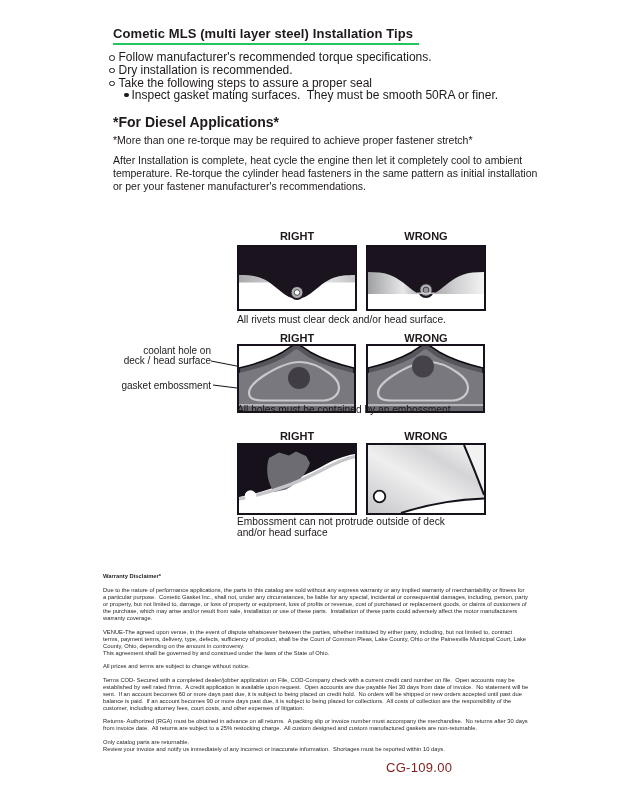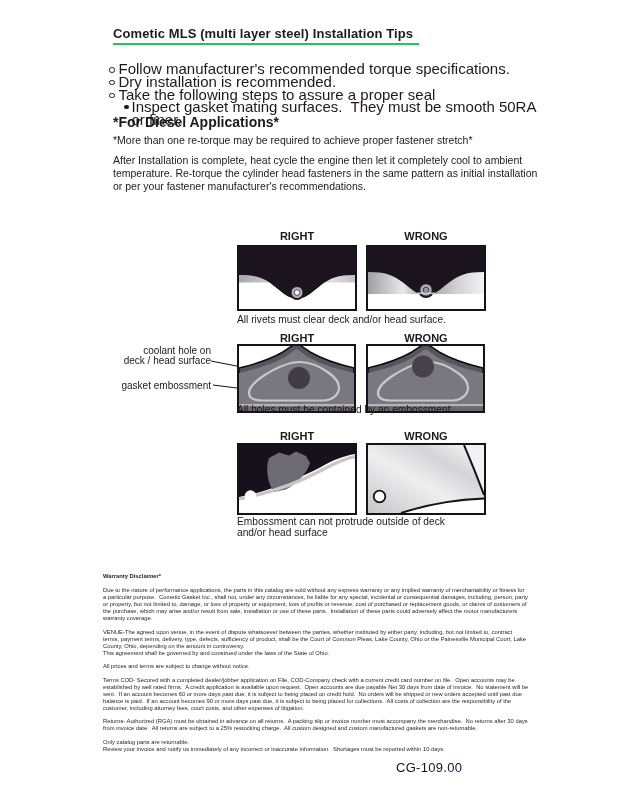--- a/index.html
+++ b/index.html
@@ -2,21 +2,21 @@
 <html><head>
 <meta charset="utf-8">
 <style>
   html,body{margin:0;padding:0;background:#ffffff;}
   .page{position:relative;width:618px;height:800px;background:#ffffff;overflow:hidden;
         font-family:"Liberation Sans",sans-serif;color:#1e191b;}
   
   .top{position:absolute;left:109px;top:24px;width:430px;}
   .title{display:inline-block;margin-left:4px;font-size:13px;font-weight:bold;
          border-bottom:2px solid #22c55e;padding:0 6px 2px 0;letter-spacing:.1px;}
-  .bullets{margin-top:18px;font-size:15px;line-height:12.8px;}
+  .bullets{margin-top:6px;font-size:12px;line-height:12.8px;}
   .brow{display:flex;align-items:flex-start;}
   .brow .txt{white-space:pre-wrap;}
   .ring{flex:0 0 auto;width:3.5px;height:3.5px;border:1px solid #1e191b;border-radius:50%;
         margin:4px 4px 0 0;}
   .dot{flex:0 0 auto;width:4.5px;height:4.5px;background:#1e191b;border-radius:50%;
        margin:3.5px 3px 0 0;}
   .sub{margin-left:15px;}
   
   .diesel{position:absolute;left:113px;top:115px;width:430px;}
   .dheading{font-size:14px;font-weight:bold;line-height:14px;margin-bottom:5px;}
@@ -40,21 +40,21 @@
   .lbl-3r{left:237px;top:430px}.lbl-3w{left:366px;top:430px}
   .box-3r{left:237px;top:443px}.box-3w{left:366px;top:443px}
   .cap-3{left:237px;top:516px}
   
   .warranty{position:absolute;left:103px;top:573px;width:426px;font-size:5.8px;
             line-height:7px;color:#2a2526;}
   .wheading{font-weight:bold;margin-bottom:7px;}
   .wpara{margin:0 0 6.5px 0;white-space:pre-wrap;}
   .wpara.tight{margin-bottom:0;}
   
-  .footer{position:absolute;left:386px;top:760px;font-size:13px;letter-spacing:.3px;color:#0f172a;margin-left:10px;}
+  .footer{position:absolute;left:386px;top:760px;font-size:13px;letter-spacing:.3px;color:#7f1d1d;}
 </style>
 </head>
 <body>
 
 <div class="page">
 
   <div class="top">
     <div class="title">Cometic MLS (multi layer steel) Installation Tips</div>
     <div class="bullets">
       <div class="brow">

